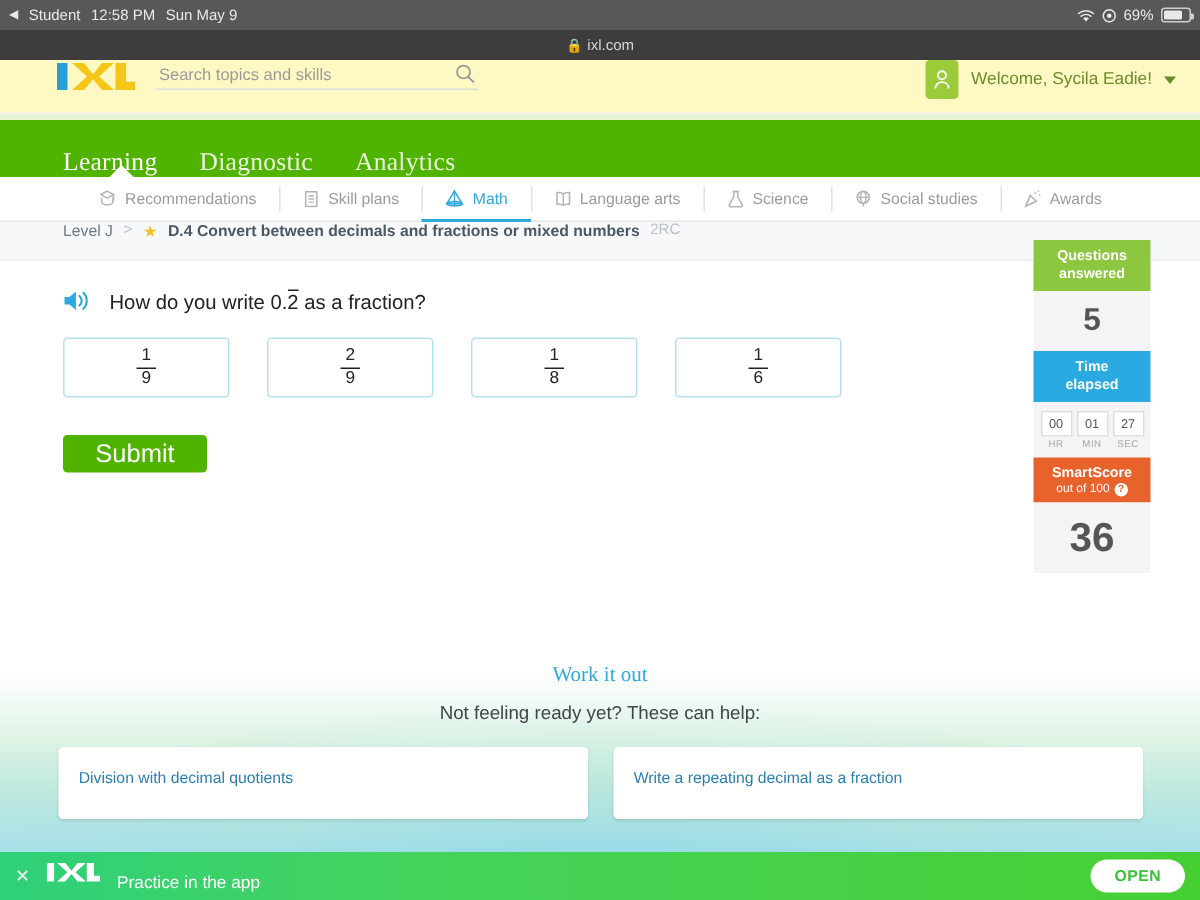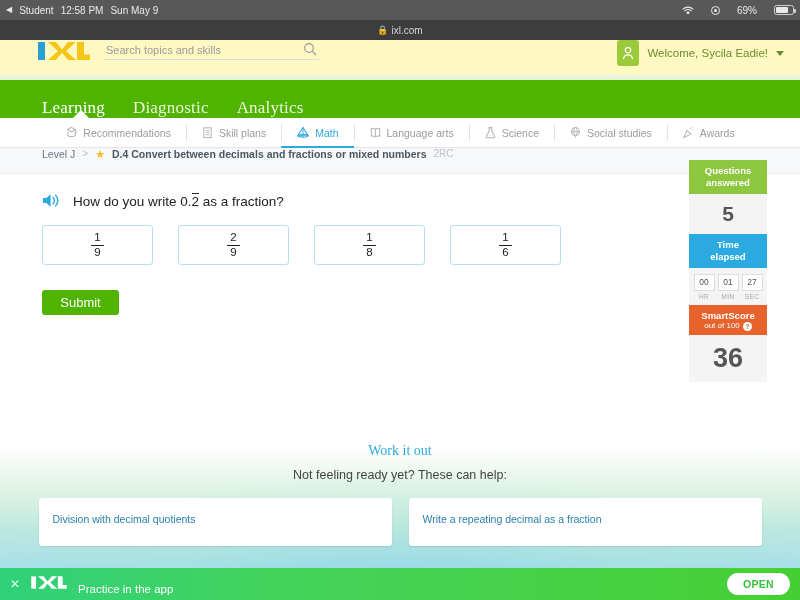--- a/index.html
+++ b/index.html
@@ -12,21 +12,21 @@
   #page { position: relative; width: 800px; height: 600px; overflow: hidden; background:#fff; }
 
   
   .statusbar {
     height: 20px; background: #585858; color: #e9e9e9;
     display: flex; align-items: center; font-size: 10px;
     padding: 0 6px;
   }
   .sb-left { display: flex; align-items: center; gap: 7px; }
   .sb-back { font-size: 8px; line-height: 1; }
-  .sb-right { margin-left: auto; display: flex; align-items: center; gap: 17px; font-size: 10px; }
+  .sb-right { margin-left: auto; display: flex; align-items: center; gap: 5px; font-size: 10px; }
   .wifi-ico { width: 12px; height: 9px; position: relative; display:inline-block; }
   .loc-ico { width:9px;height:9px;border:1.4px solid #e9e9e9;border-radius:50%;display:inline-block;position:relative;}
   .loc-ico:after{content:"";position:absolute;left:2.2px;top:2.2px;width:3px;height:3px;background:#e9e9e9;border-radius:50%;}
   .batt { width: 20px; height: 10px; border: 1px solid #cfcfcf; border-radius: 2.5px; position: relative; }
   .batt:after { content:""; position:absolute; right:-3px; top:3px; width:2px; height:4px; background:#cfcfcf; border-radius:0 1px 1px 0;}
   .batt i { position:absolute; left:1px; top:1px; bottom:1px; width: 66%; background:#e9e9e9; border-radius:1px; display:block;}
 
   
   .urlbar {
     height: 20px; background: #3d3d3d; color: #d6d6d6;
@@ -112,22 +112,22 @@
   .choices { display:flex; gap:25px; margin-top: 16px; }
   .choice {
     width: 111px; height: 40px; border:1px solid #b7dff0; border-radius:3px;
     display:flex; align-items:center; justify-content:center; background:#fff;
   }
   .frac { display:flex; flex-direction:column; align-items:center; font-size: 11.5px; color:#222; line-height:1.18; }
   .frac .num { padding: 0 3px; }
   .frac .den { padding: 0 3px; border-top: 1.2px solid #222; }
 
   .submit {
-    margin-top: 25px; width: 77px; height: 25px; background:#4fb300; color:#fff;
-    border:none; border-radius:3px; font-size: 13px; font-family:"Liberation Sans", sans-serif;
+    margin-top: 25px; width: 96px; height: 25px; background:#4fb300; color:#fff;
+    border:none; border-radius:3px; font-size: 17px; font-family:"Liberation Sans", sans-serif;
     cursor:pointer;
   }
 
   
   .sidebar { position:absolute; right: 33px; top: 160px; width: 78px; text-align:center; }
   .sb-hdr { color:#fff; font-size:9.5px; font-weight:bold; line-height:1.25; padding: 5px 2px; }
   .sb-hdr.green { background:#8dc63f; }
   .sb-hdr.blue { background:#2aaae1; }
   .sb-hdr.orange { background:#e8622c; padding-bottom:4px; }
   .sb-body { background:#f4f4f4; padding: 8px 2px; }

